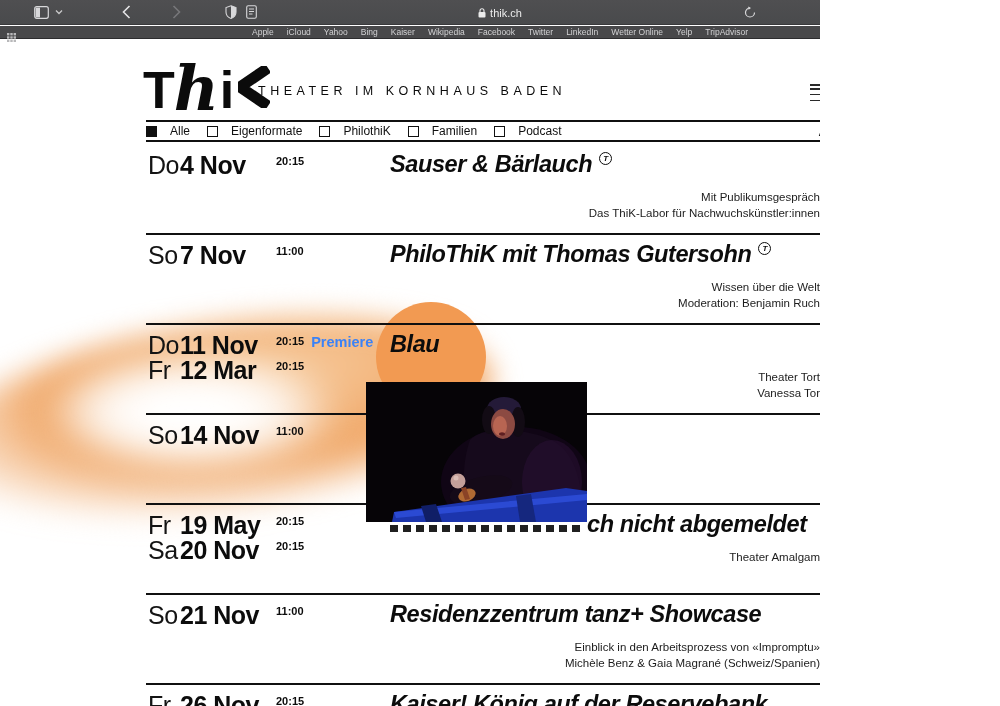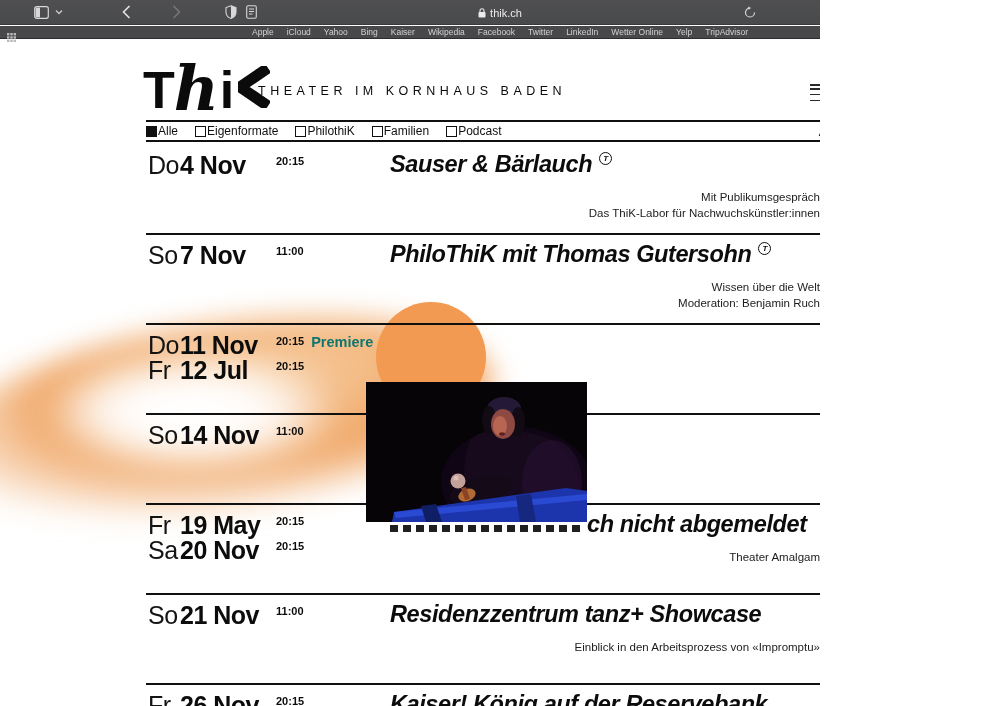--- a/index.html
+++ b/index.html
@@ -44,37 +44,37 @@
   #blob2 { position:absolute; left:40px; top:350px; width:300px; height:125px;
            border-radius:50%; filter:blur(16px); z-index:1;
            background:radial-gradient(#ffffff 25%, rgba(255,255,255,0.85) 45%, rgba(255,255,255,0) 72%);}
   #circle-accent { position:absolute; left:376px; top:302px; width:110px; height:110px;
                    border-radius:50%; z-index:2; }
 
   
   #filterbar { position:absolute; left:146px; top:120px; width:706px; height:22px;
                border-top:2px solid #101010; border-bottom:2.5px solid #101010; z-index:3;
                display:flex; align-items:center; gap:17px; background:transparent; }
-  .fcheck { display:flex; align-items:center; gap:1px; cursor:pointer; }
+  .fcheck { display:flex; align-items:center; gap:13px; cursor:pointer; }
   .fbox { width:11px; height:11px; border:1.6px solid #101010; background:#fff; }
   .fbox.checked { background:#101010; }
   .flabel { font-size:12px; color:#101010; }
   #archiv { position:absolute; right:0; top:3px; font-size:12px; color:#101010; cursor:pointer;}
 
   #rows { position:absolute; left:146px; top:144.5px; width:706px; z-index:3; }
   .row { position:relative; height:90px; border-bottom:2px solid #101010; }
   .row:last-child { border-bottom:none; }
   .datecol { position:absolute; left:2px; top:6px; }
   .dateline { height:25px; white-space:nowrap; }
   .day  { display:inline-block; width:32px; font-size:25px; font-weight:400;
           color:#141414; letter-spacing:-0.5px; }
   .date { display:inline-block; min-width:96px; font-size:25px; font-weight:700;
           color:#0c0c0c; letter-spacing:-0.5px; }
   .time { font-size:11px; font-weight:700; color:#0c0c0c; position:relative; top:-9px; }
-  .note { font-size:14.5px; font-weight:700; color:#0f766e; position:relative; top:-7px; margin-left:7px;}
+  .note { font-size:14.5px; font-weight:700; color:#3b82f6; position:relative; top:-7px; margin-left:7px;}
   .titlecol { position:absolute; left:244px; top:6px; width:430px; }
   .title { font-size:23.5px; font-weight:700; color:#0c0c0c; letter-spacing:-0.4px;
            line-height:26px; cursor:pointer; white-space:nowrap;font-style:italic; }
   .ticket { display:inline-block; width:13px; height:13px; border:1.2px solid #0c0c0c;
             border-radius:50%; font-size:8px; font-weight:700; text-align:center;
             line-height:12px; vertical-align:top; margin-left:7px; margin-top:1px; letter-spacing:0;}
   .subs { margin-top:12px;text-align:right; }
   .sub { font-size:11.5px; color:#1c1c1c; line-height:16.5px; white-space:nowrap;}
   .plusbtn { position:absolute; left:674px; top:7px; width:34px; height:36px; cursor:pointer; }
   .frag-indent { padding-left:197px; }
@@ -270,21 +270,28 @@
           </div>
         </div>
         <div class="plusbtn"><svg width="34" height="36" viewBox="0 0 34 36">
             <line x1="17" y1="0" x2="17" y2="36" stroke="#141414" stroke-width="1.6"></line>
             <line x1="0" y1="18" x2="34" y2="18" stroke="#141414" stroke-width="1.6"></line>
           </svg></div>
       </div>
       <div class="row">
         <div class="datecol">
           <div class="dateline"><span class="day">Do</span><span class="date">11 Nov</span><span class="time">20:15</span><span class="note">Premiere</span></div>
-          <div class="dateline"><span class="day">Fr</span><span class="date">12 Jul</span><span class="time">20:15</span></div>
+          <div class="dateline"><span class="day">Fr</span><span class="date">12 Mar</span><span class="time">20:15</span></div>
+        </div>
+        <div class="titlecol">
+          <div class="title">Blau</div>
+          <div class="subs">
+            <div class="sub">Theater Tort</div>
+            <div class="sub">Vanessa Tor</div>
+          </div>
         </div>
         <div class="plusbtn"><svg width="34" height="36" viewBox="0 0 34 36">
             <line x1="17" y1="0" x2="17" y2="36" stroke="#141414" stroke-width="1.6"></line>
             <line x1="0" y1="18" x2="34" y2="18" stroke="#141414" stroke-width="1.6"></line>
           </svg></div>
       </div>
       <div class="row">
         <div class="datecol">
           <div class="dateline"><span class="day">So</span><span class="date">14 Nov</span><span class="time">11:00</span></div>
         </div>
@@ -312,20 +319,21 @@
           </svg></div>
       </div>
       <div class="row">
         <div class="datecol">
           <div class="dateline"><span class="day">So</span><span class="date">21 Nov</span><span class="time">11:00</span></div>
         </div>
         <div class="titlecol">
           <div class="title">Residenzzentrum tanz+ Showcase</div>
           <div class="subs">
             <div class="sub">Einblick in den Arbeitsprozess von «Impromptu»</div>
+            <div class="sub">Michèle Benz &amp; Gaia Magrané (Schweiz/Spanien)</div>
           </div>
         </div>
         <div class="plusbtn"><svg width="34" height="36" viewBox="0 0 34 36">
             <line x1="17" y1="0" x2="17" y2="36" stroke="#141414" stroke-width="1.6"></line>
             <line x1="0" y1="18" x2="34" y2="18" stroke="#141414" stroke-width="1.6"></line>
           </svg></div>
       </div>
       <div class="row">
         <div class="datecol">
           <div class="dateline"><span class="day">Fr</span><span class="date">26 Nov</span><span class="time">20:15</span></div>

